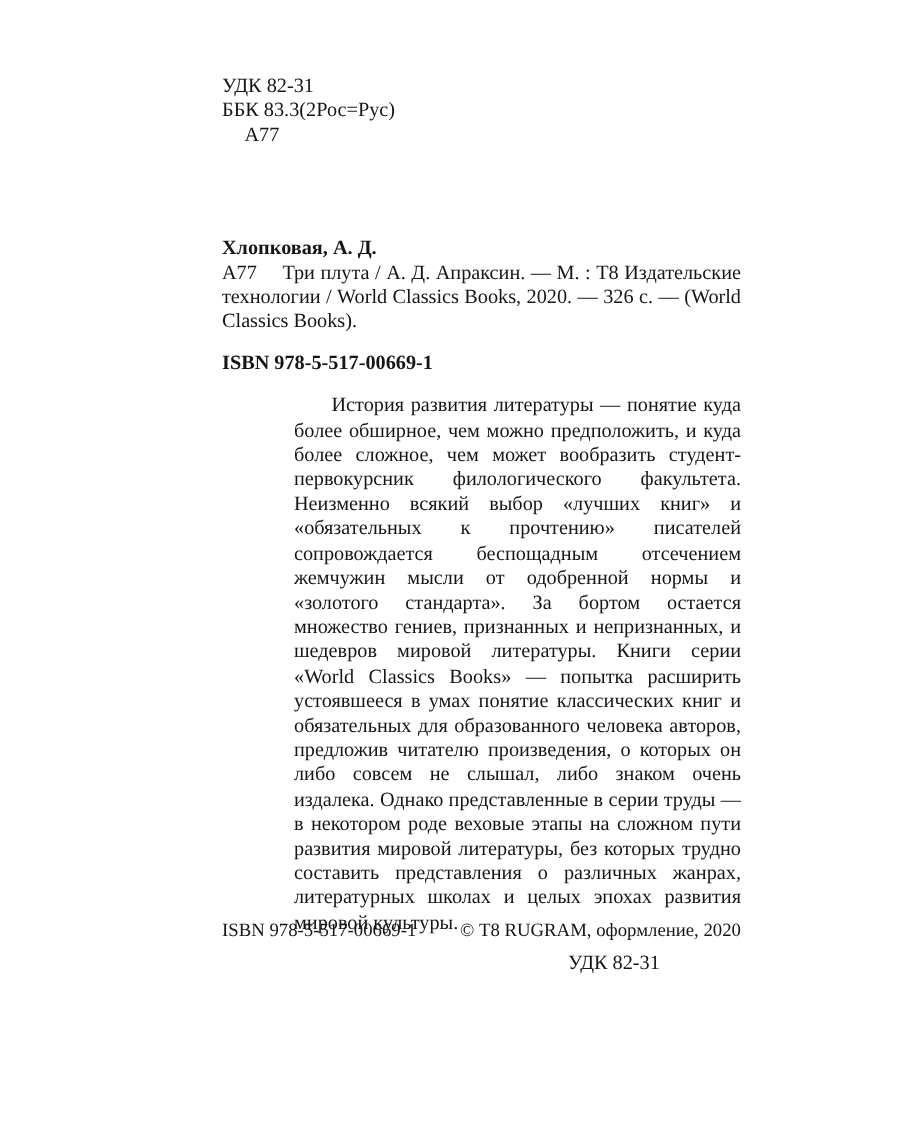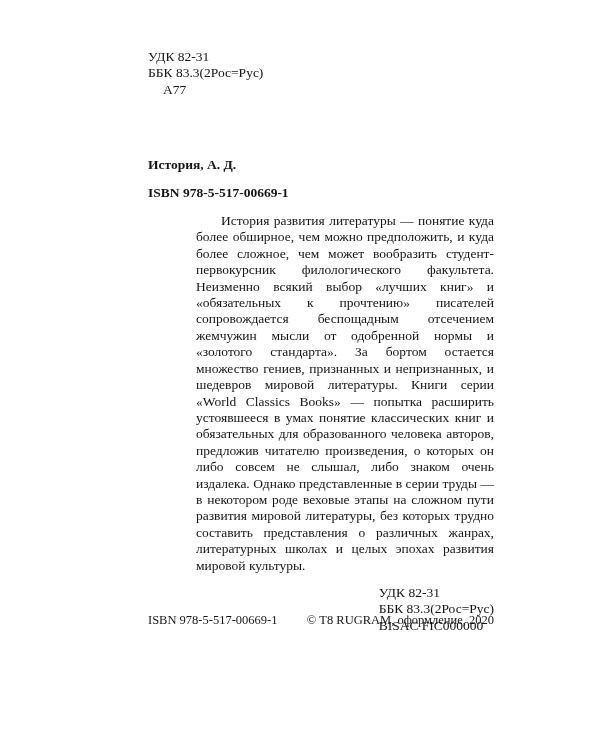--- a/index.html
+++ b/index.html
@@ -69,22 +69,23 @@
 
 <div class="page">
   <div class="content">
 
     <div class="top-codes">
       <div>УДК 82-31</div>
       <div>ББК 83.3(2Рос=Рус)</div>
       <div class="indent">А77</div>
     </div>
 
-    <p class="author">История, А. Д.</p>
+    <p class="author">Хлопковая, А. Д.</p>
 
+    <p class="catalog"><span class="code">А77</span><span>Три плута / А. Д. Апраксин. — М. : Т8 Издательские технологии / World Classics Books, 2020. — 326 с. — (World Classics Books).</span></p>
 
     <p class="isbn">ISBN 978-5-517-00669-1</p>
 
     <p class="annotation">История развития литературы — понятие куда более обширное, чем можно предположить, и куда более сложное, чем может вообразить студент-первокурсник филологического факультета. Неизменно всякий выбор «лучших книг» и «обязательных к прочтению» писателей сопровождается беспощадным отсечением жемчужин мысли от одобренной нормы и «золотого стандарта». За бортом остается множество гениев, признанных и непризнанных, и шедевров мировой литературы. Книги серии «World Classics Books» — попытка расширить устоявшееся в умах понятие классических книг и обязательных для образованного человека авторов, предложив читателю произведения, о которых он либо совсем не слышал, либо знаком очень издалека. Однако представленные в серии труды — в некотором роде веховые этапы на сложном пути развития мировой литературы, без которых трудно составить представления о различных жанрах, литературных школах и целых эпохах развития мировой культуры.</p>
 
 
     <div class="codes-right">
       <div class="codes-inner">
         <div>УДК 82-31</div>
         <div>ББК 83.3(2Рос=Рус)</div>

